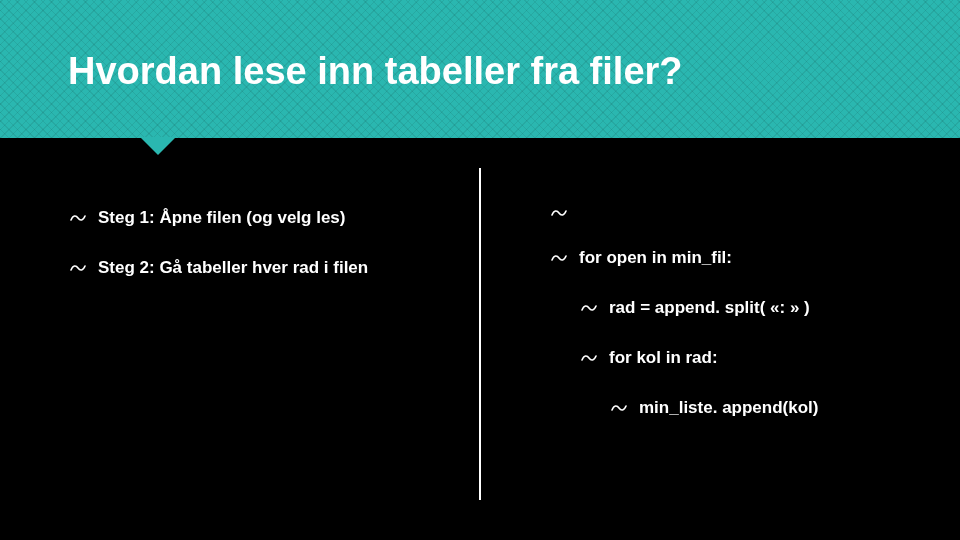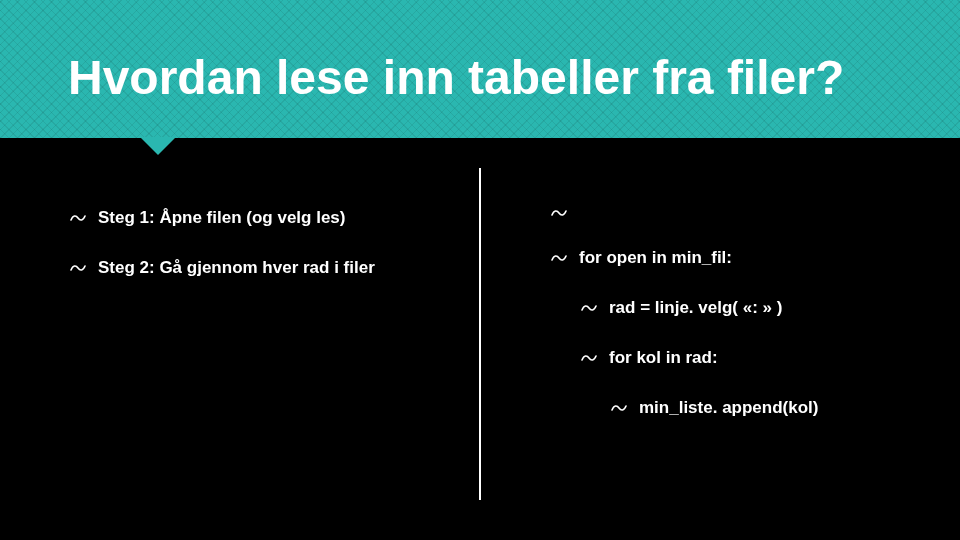--- a/index.html
+++ b/index.html
@@ -14,21 +14,21 @@
   .header {
     background: #2ab7b0;
     background-image:
       repeating-linear-gradient(45deg, rgba(0,0,0,0.08) 0 1px, transparent 1px 6px),
       repeating-linear-gradient(-45deg, rgba(0,0,0,0.08) 0 1px, transparent 1px 6px);
     height: 138px;
     position: relative;
   }
   .title {
     color: #fff;
-    font-size: 48px;
+    font-size: 38px;
     font-weight: 700;
     padding: 50px 0 0 68px;
   }
   .notch {
     position: absolute;
     left: 140px;
     bottom: -17px;
     width: 0; height: 0;
     border-left: 18px solid transparent;
     border-right: 18px solid transparent;
@@ -85,21 +85,21 @@
           </svg>
         </span>
       <span>Steg 1: Åpne filen (og velg les)</span>
     </div>
     <div class="li">
       <span class="bullet">
           <svg width="16" height="10" viewBox="0 0 16 10">
             <path d="M1 7 C3 2 6 2 8 5 C10 8 13 8 15 3" stroke="#fff" stroke-width="1.6" fill="none" stroke-linecap="round"></path>
           </svg>
         </span>
-      <span>Steg 2: Gå gjennom hver rad i filer</span>
+      <span>Steg 2: Gå tabeller hver rad i filen</span>
     </div>
   </div>
 
   <div class="divider"></div>
 
   <div class="col right">
     <div class="li">
       <span class="bullet">
           <svg width="16" height="10" viewBox="0 0 16 10">
             <path d="M1 7 C3 2 6 2 8 5 C10 8 13 8 15 3" stroke="#fff" stroke-width="1.6" fill="none" stroke-linecap="round"></path>
@@ -113,21 +113,21 @@
           </svg>
         </span>
       <span>for open in min_fil:</span>
     </div>
     <div class="li indent-1">
       <span class="bullet">
           <svg width="16" height="10" viewBox="0 0 16 10">
             <path d="M1 7 C3 2 6 2 8 5 C10 8 13 8 15 3" stroke="#fff" stroke-width="1.6" fill="none" stroke-linecap="round"></path>
           </svg>
         </span>
-      <span>rad = linje. velg( «: » )</span>
+      <span>rad = append. split( «: » )</span>
     </div>
     <div class="li indent-1">
       <span class="bullet">
           <svg width="16" height="10" viewBox="0 0 16 10">
             <path d="M1 7 C3 2 6 2 8 5 C10 8 13 8 15 3" stroke="#fff" stroke-width="1.6" fill="none" stroke-linecap="round"></path>
           </svg>
         </span>
       <span>for kol in rad:</span>
     </div>
     <div class="li indent-2">

